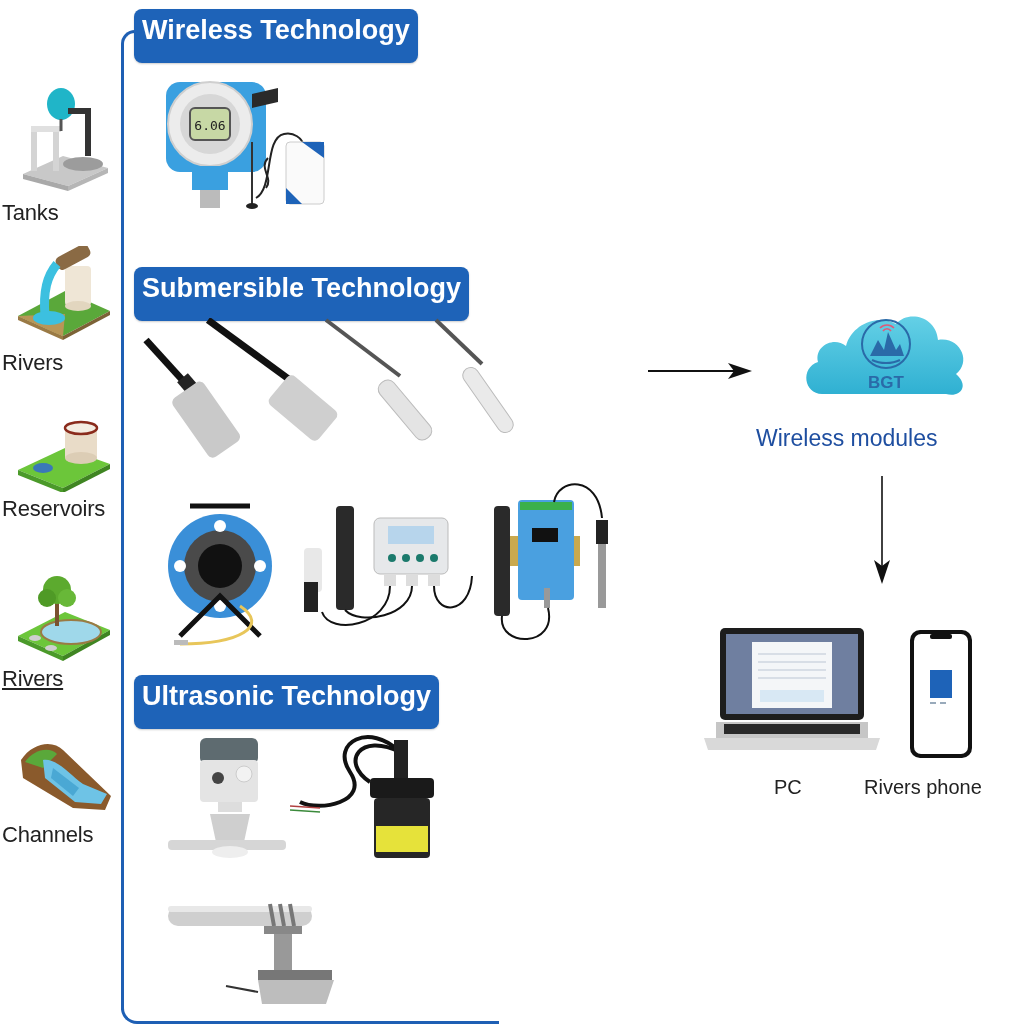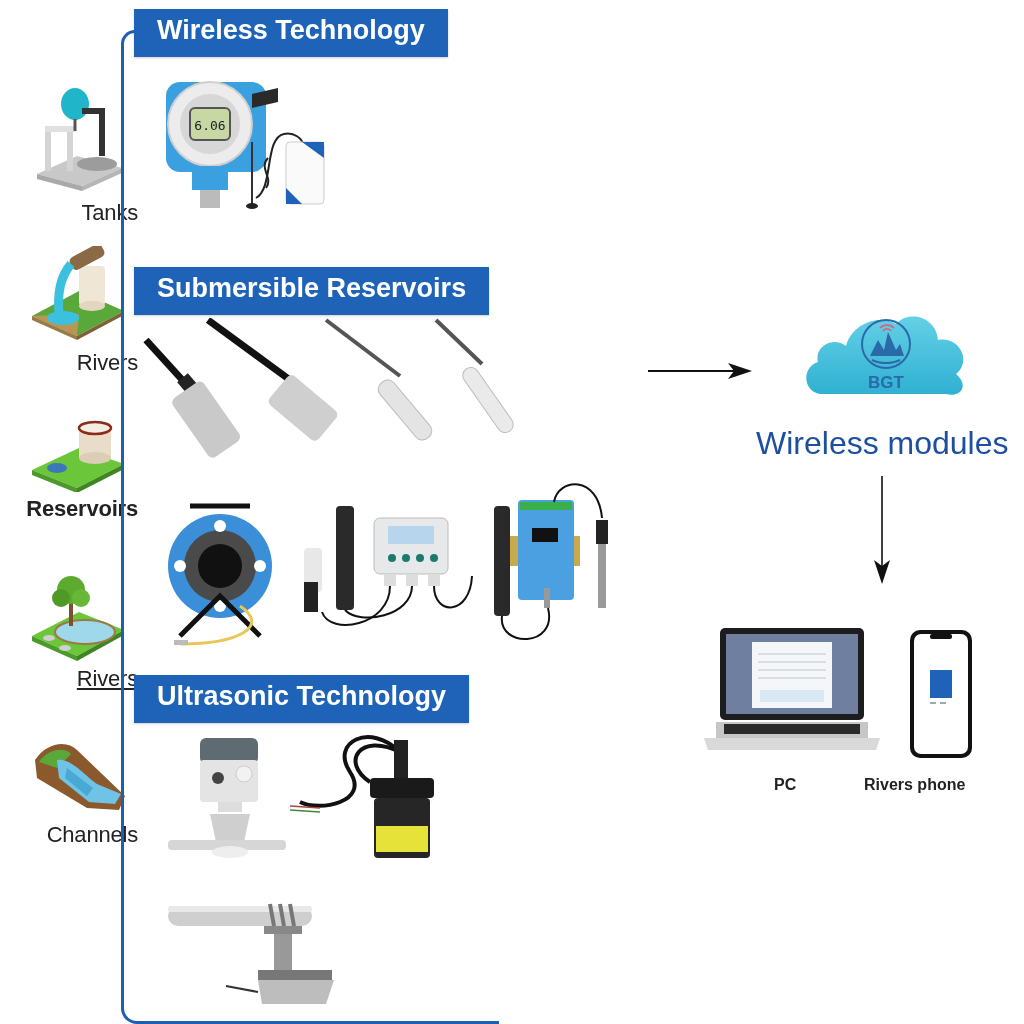--- a/index.html
+++ b/index.html
@@ -1,51 +1,51 @@
 <!DOCTYPE html>
 <html><head>
 <meta charset="utf-8">
 <style>
   * { box-sizing: border-box; margin: 0; padding: 0; }
   html, body { width: 1024px; height: 1024px; background: #ffffff; overflow: hidden; }
   body { position: relative; font-family: "Liberation Sans", "DejaVu Sans", sans-serif; color: #222; }
 
   
-  .app-item { position: absolute; left: 16px; width: 122px; text-align: right; }
+  .app-item { position: absolute; left: 2px; width: 122px; text-align: left; }
   .app-icon { display: block; margin: 0 auto; }
   .app-label { display: block; font-size: 22px; color: #222; margin-top: 4px; letter-spacing: -0.2px; }
   .frame-bottom {
     position: absolute; left: 121px; top: 1003px; width: 378px; height: 21px;
     border-left: 3px solid #1e5fb4; border-bottom: 3px solid #1e5fb4;
     border-bottom-left-radius: 16px;
   }
   .frame-left {
     position: absolute; left: 121px; top: 30px; width: 20px; height: 980px;
     border-left: 3px solid #1e5fb4; border-top: 3px solid #1e5fb4;
     border-top-left-radius: 14px;
   }
 
   
   .section-header {
     position: absolute; background: #1e63b8; color: #fff;
-    font-weight: bold; font-size: 27px; border-radius: 0;
-    padding: 0 23px; line-height: 42px; height: 48px; white-space: nowrap;
+    font-weight: bold; font-size: 27px; border-radius: 8px;
+    padding: 0 8px; line-height: 42px; height: 54px; white-space: nowrap;
     box-shadow: 0 1px 2px rgba(0,0,0,0.2);
   }
 
   
   .product { position: absolute; }
 
   
   .arrow-h { position: absolute; left: 648px; top: 369px; width: 100px; height: 4px; }
   .cloud { position: absolute; left: 800px; top: 306px; width: 172px; height: 92px; }
-  .modules-label { position: absolute; left: 756px; top: 425px; font-size: 32px; color: #1e4ea0; white-space: nowrap; }
+  .modules-label { position: absolute; left: 756px; top: 425px; font-size: 23px; color: #1e4ea0; white-space: nowrap; }
   .arrow-v { position: absolute; left: 874px; top: 476px; width: 16px; height: 108px; }
   .device { position: absolute; }
-  .device-label { position: absolute; font-size: 16px; color: #222; white-space: nowrap; font-weight: bold; }
+  .device-label { position: absolute; font-size: 20px; color: #222; white-space: nowrap; }
 </style>
 </head>
 <body>
 
 <div class="app-item" style="top:86px;">
   <svg class="app-icon" width="100" height="110" viewBox="0 0 100 110">
     <polygon points="10,88 55,100 95,82 50,70" fill="#c8c8c8"></polygon>
     <polygon points="10,88 10,93 55,105 55,100" fill="#a9a9a9"></polygon>
     <polygon points="55,100 55,105 95,87 95,82" fill="#b6b6b6"></polygon>
     <rect x="18" y="40" width="6" height="45" fill="#d4d4d4"></rect>
@@ -67,21 +67,21 @@
     <polygon points="5,70 40,86 50,90 52,68" fill="#b89658"></polygon>
     <rect x="52" y="20" width="26" height="40" rx="4" fill="#efe6d6"></rect>
     <ellipse cx="65" cy="60" rx="13" ry="5" fill="#e2d6bf"></ellipse>
     <rect x="42" y="4" width="36" height="14" rx="5" transform="rotate(-28 60 11)" fill="#8a6a44"></rect>
     <path d="M44,18 C34,30 30,45 32,70" stroke="#3cc0e0" stroke-width="9" fill="none"></path>
     <ellipse cx="36" cy="72" rx="16" ry="7" fill="#3cc0e0"></ellipse>
   </svg>
   <span class="app-label">Rivers</span>
 </div>
 
-<div class="app-item" style="top:420px;font-weight:bold;">
+<div class="app-item" style="top:420px;">
   <svg class="app-icon" width="100" height="72" viewBox="0 0 100 72">
     <polygon points="5,50 50,68 97,44 52,28" fill="#6cc63a"></polygon>
     <polygon points="5,50 5,55 50,73 50,68" fill="#4b9a2a"></polygon>
     <polygon points="50,68 50,73 97,49 97,44" fill="#3f8522"></polygon>
     <ellipse cx="30" cy="48" rx="10" ry="5" fill="#3a78b8"></ellipse>
     <rect x="52" y="8" width="32" height="30" fill="#e9dcc8"></rect>
     <ellipse cx="68" cy="38" rx="16" ry="6" fill="#dccdb5"></ellipse>
     <ellipse cx="68" cy="8" rx="16" ry="6" fill="#f4ede2" stroke="#8a2b1c" stroke-width="2.5"></ellipse>
   </svg>
   <span class="app-label">Reservoirs</span>
@@ -132,21 +132,21 @@
 <svg class="product" style="left:244px; top:128px;" width="84" height="82" viewBox="0 0 84 82">
   <line x1="8" y1="14" x2="8" y2="76" stroke="#333" stroke-width="2"></line>
   <ellipse cx="8" cy="78" rx="6" ry="3" fill="#222"></ellipse>
   <path d="M12,70 C30,60 20,10 40,6 C50,4 58,10 60,18" stroke="#222" stroke-width="2" fill="none"></path>
   <path d="M24,30 C14,40 30,50 22,60" stroke="#222" stroke-width="2" fill="none"></path>
   <rect x="42" y="14" width="38" height="62" rx="4" fill="#fafafa" stroke="#ccc"></rect>
   <polygon points="58,14 80,14 80,30" fill="#1e63b8"></polygon>
   <polygon points="42,60 42,76 58,76" fill="#1e63b8"></polygon>
 </svg>
 
-<div class="section-header" style="left:134px; top:267px;">Submersible Reservoirs</div>
+<div class="section-header" style="left:134px; top:267px;">Submersible Technology</div>
 
 <svg class="product" style="left:140px; top:318px;" width="410" height="140" viewBox="0 0 410 140">
   <g>
     <line x1="6" y1="22" x2="46" y2="66" stroke="#111" stroke-width="7"></line>
     <rect x="40" y="58" width="14" height="14" fill="#222" transform="rotate(-40 47 65)"></rect>
     <rect x="46" y="66" width="38" height="72" rx="6" fill="#c9c9c9" transform="rotate(-35 65 100)"></rect>
   </g>
   <g>
     <line x1="68" y1="2" x2="150" y2="62" stroke="#111" stroke-width="7"></line>
     <rect x="144" y="58" width="38" height="64" rx="6" fill="#cfcfcf" transform="rotate(-50 163 90)"></rect>

